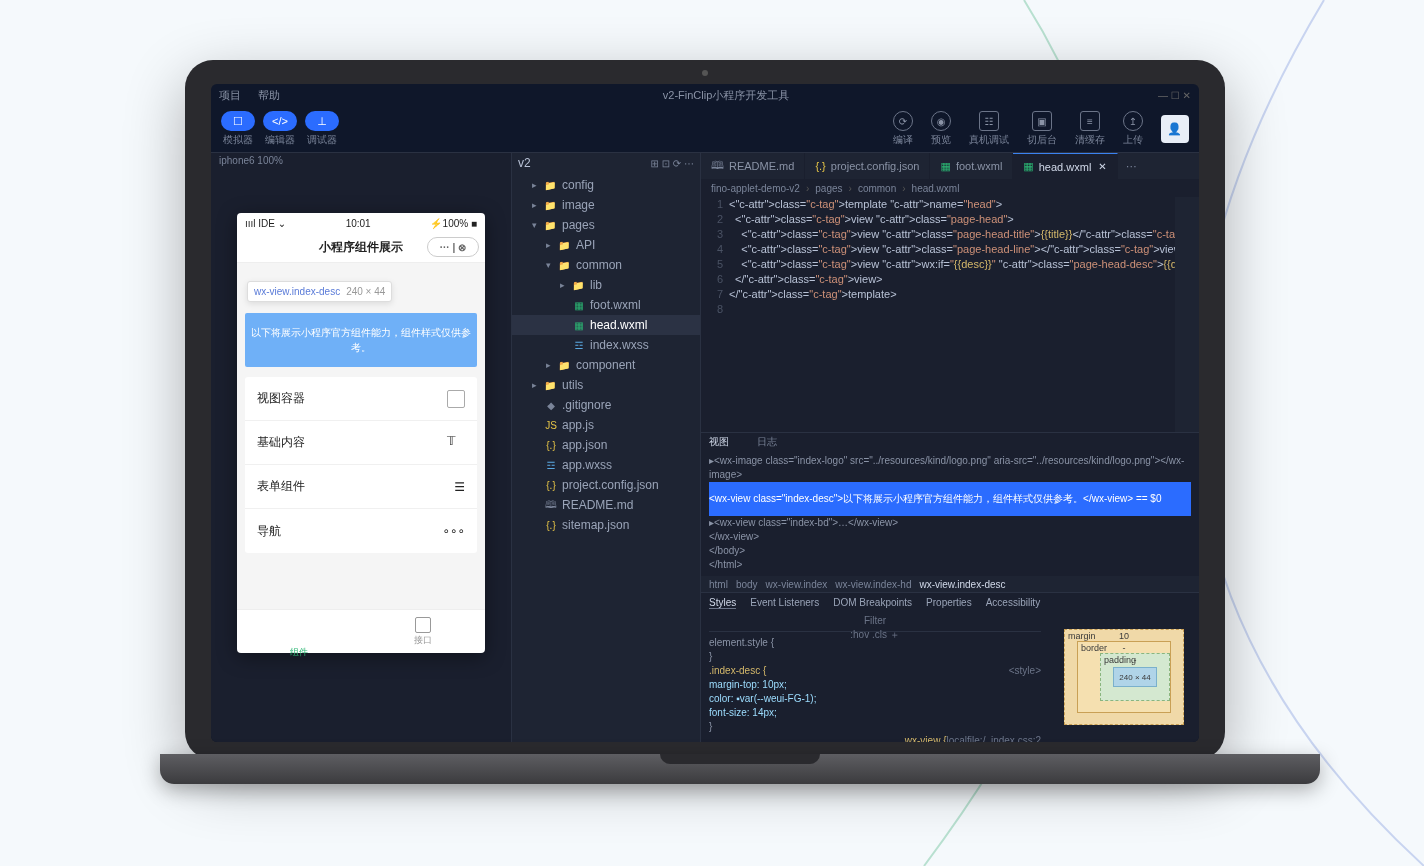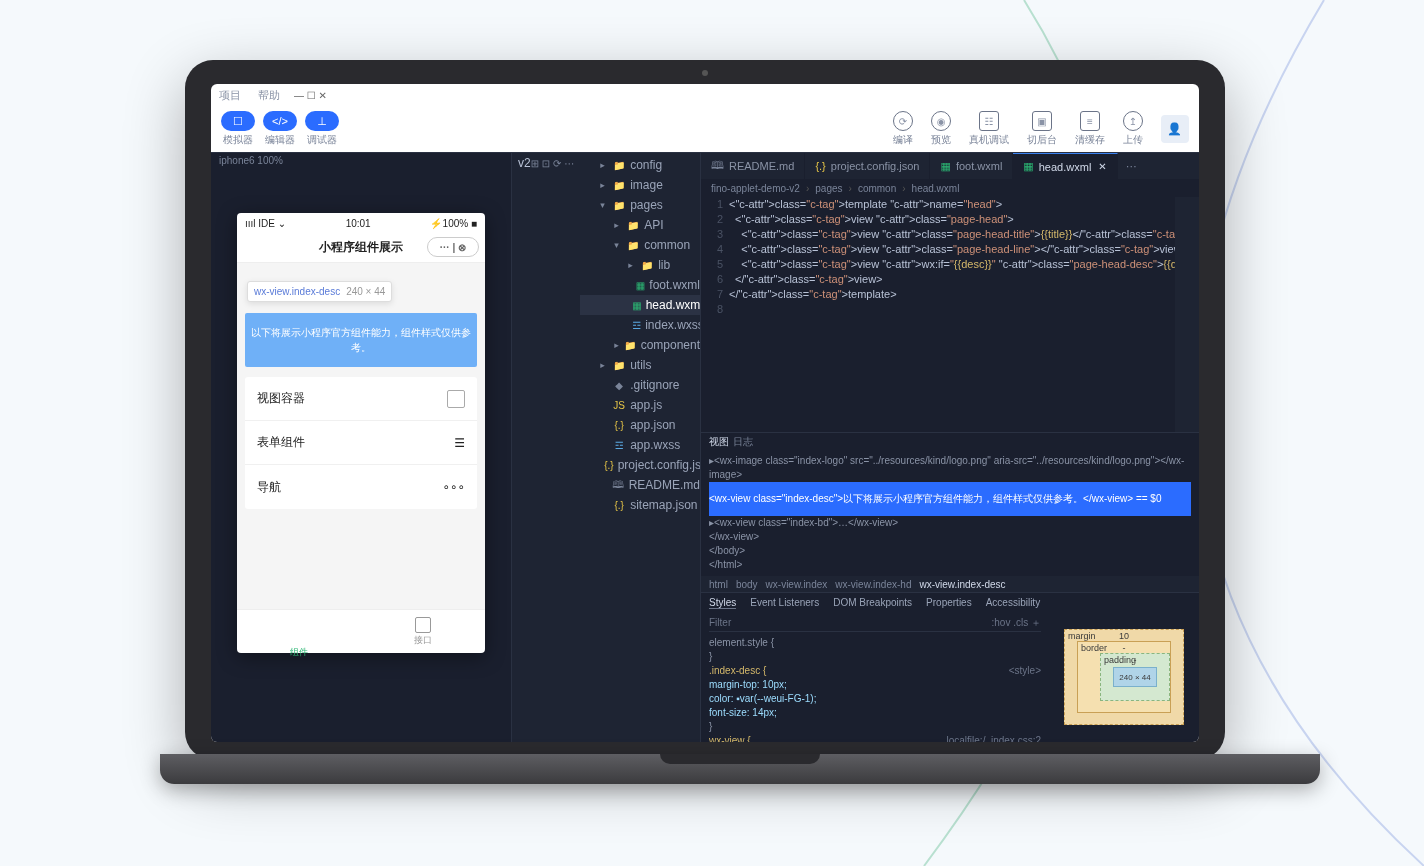--- a/index.html
+++ b/index.html
@@ -7,21 +7,21 @@
 
 
 .bg-wave { position: absolute; top: 0; right: 0; width: 600px; height: 866px; pointer-events: none; }
 
 .laptop { position: absolute; left: 160px; top: 60px; width: 1090px; height: 720px; }
 .laptop-bezel { width: 1040px; height: 700px; margin: 0 auto; background: #2a2a2e; border-radius: 28px; padding: 24px 26px 18px 26px; box-shadow: 0 20px 60px rgba(0,0,0,.3); position: relative; }
 .camera-dot { position: absolute; top: 10px; left: 50%; transform: translateX(-50%); width: 6px; height: 6px; border-radius: 50%; background: #555; }
 .laptop-base { width: 1160px; height: 30px; background: linear-gradient(#5e5e62, #3b3b3e); border-radius: 0 0 14px 14px; margin: -6px auto 0; box-shadow: 0 6px 20px rgba(0,0,0,.3); position: relative; }
 .laptop-notch { position: absolute; top: 0; left: 50%; transform: translateX(-50%); width: 160px; height: 10px; background: #2a2a2e; border-radius: 0 0 10px 10px; }
 
-.screen { width: 100%; height: 100%; background: #ffffff; border-radius: 6px; display: flex; flex-direction: column; color: #9aa4b8; font-size: 12px; overflow: hidden; }
+.screen { width: 100%; height: 100%; background: #0f172a; border-radius: 6px; display: flex; flex-direction: column; color: #9aa4b8; font-size: 12px; overflow: hidden; }
 
 
 .titlebar { height: 22px; display: flex; align-items: center; padding: 0 8px; color: #8a93a6; font-size: 11px; }
 .titlebar .menus span { margin-right: 14px; }
 .titlebar .title { flex: 1; text-align: center; }
 .winctl { display: flex; gap: 10px; font-size: 10px; color: #666; }
 
 
 .toolbar { height: 46px; display: flex; align-items: center; padding: 0 10px; }
 .tb-left { display: flex; gap: 8px; }
@@ -52,21 +52,21 @@
 .menu-card { background: #fff; margin-top: 10px; border-radius: 3px; }
 .menu-item { height: 44px; display: flex; align-items: center; justify-content: space-between; padding: 0 12px; border-bottom: 1px solid #f0f0f0; }
 .menu-item:last-child { border-bottom: none; }
 .mi-icon { width: 18px; height: 18px; border: 1px solid #aaa; border-radius: 2px; }
 .ph-tabbar { height: 44px; border-top: 1px solid #eee; display: flex; }
 .ph-tab { flex: 1; display: flex; flex-direction: column; align-items: center; justify-content: center; font-size: 9px; gap: 1px; }
 .ph-tab.active { color: #2bb673; gap: 40px; }
 .ph-tab .ticon { width: 16px; height: 16px; border: 1px solid currentColor; border-radius: 2px; }
 
 
-.tree-col { width: 190px; background: #1e2433; border-left: 1px solid #2a3142; border-right: 1px solid #2a3142; display: flex; flex-direction: row; font-size: 12px; }
+.tree-col { width: 190px; background: #1e2433; border-left: 1px solid #2a3142; border-right: 1px solid #2a3142; display: flex; flex-direction: column; font-size: 12px; }
 .tree-head { height: 20px; display: flex; align-items: center; justify-content: space-between; padding: 0 6px; color: #b8c2d6; }
 .tree-head-icons { display: flex; gap: 6px; font-size: 10px; color: #7a8499; }
 .tree { flex: 1; overflow: auto; padding: 2px 0; }
 .tnode { display: flex; align-items: center; height: 20px; padding-left: 6px; gap: 4px; cursor: default; white-space: nowrap; }
 .tnode.sel { background: #2b3244; color: #fff; }
 .tnode .arrow { width: 8px; color: #7a8499; font-size: 9px; }
 .tnode .ficon { width: 14px; text-align: center; font-size: 10px; }
 .folder { color: #4a8fd8; }
 .js { color: #e6c547; }
 .json { color: #e6c547; }
@@ -84,31 +84,31 @@
 .breadcrumbs { height: 18px; font-size: 10px; color: #7a8499; display: flex; align-items: center; gap: 6px; padding: 0 10px; }
 .breadcrumbs .sep { color: #555; }
 .editor { flex: 1; display: flex; align-items: flex-start; font-family: Consolas, monospace; font-size: 11px; line-height: 15px; overflow: hidden; min-height: 0; }
 .ed-min { width: 24px; background: #1e2433; height: 100%; }
 .gutter { width: 28px; text-align: right; color: #4a5264; padding-right: 6px; }
 .code { flex: 1; white-space: pre; color: #b8c2d6; overflow: hidden; }
 .c-str { color: #ce9178; }
 .c-brace { color: #d4b86a; }
 
 
-.dev-tabs { height: 18px; display: flex; gap: 4px; padding: 0 8px; font-size: 10px; color: #7a8499; align-items: center; border-top: 1px solid #2a3142; }
+.dev-tabs { height: 18px; display: flex; gap: 28px; padding: 0 8px; font-size: 10px; color: #7a8499; align-items: center; border-top: 1px solid #2a3142; }
 .dev-tabs .act { color: #d0d8e8; }
 .elements { font-family: Consolas, monospace; font-size: 10px; line-height: 14px; padding: 4px 8px; color: #8a93a6; background: #1a1f2e; }
 .elements .sel-line { background: #2b6cff; color: #fff; padding: 10px 0; }
 .el-crumbs { height: 16px; background: #1e2433; font-size: 10px; color: #7a8499; display: flex; align-items: center; gap: 8px; padding: 0 8px; }
 .el-crumbs .act { color: #d0d8e8; }
 .styles-head { height: 20px; display: flex; gap: 14px; padding: 0 8px; font-size: 10px; align-items: center; background: #1a1f2e; border-top: 1px solid #2a3142; }
 .styles-head .act { color: #d0d8e8; border-bottom: 1px solid #6b7488; }
 .styles-body { display: flex; font-size: 10px; height: 130px; }
 .styles-rules { flex: 1; font-family: Consolas, monospace; padding: 2px 8px; color: #8a93a6; line-height: 14px; overflow: hidden; }
-.styles-filter { height: 18px; display: flex; align-items: center; justify-content: space-between; color: #6b7488; border-bottom: 1px solid #2a3142; margin-bottom: 4px; }
+.styles-filter { height: 18px; display: flex; align-items: center; justify-content: space-between; color: #6b7488; border-bottom: 1px solid #2a3142; margin-bottom: 4px; flex-direction: column; }
 .box-model { width: 150px; display: flex; align-items: center; justify-content: center; }
 .bm { width: 120px; height: 96px; border: 1px dashed #c9a055; background: #f0d9a8; font-size: 9px; color: #3a3a3a; position: relative; display: flex; align-items: center; justify-content: center; }
 .bm-label { position: absolute; top: 1px; left: 3px; }
 .bm-border { width: 94px; height: 72px; background: #f5e0b0; border: 1px solid #c9a055; display: flex; align-items: center; justify-content: flex-end; position: relative; }
 .bm-pad { width: 70px; height: 48px; background: #d4e8d0; border: 1px dashed #8ab57f; display: flex; align-items: center; justify-content: center; position: relative; }
 .bm-content { width: 44px; height: 20px; background: #b0d4e8; border: 1px solid #7ab0cc; display: flex; align-items: center; justify-content: center; font-size: 8px; }
 .bm .top-v { position: absolute; top: 1px; left: 50%; transform: translateX(-50%); }
 </style>
 </head>
 <body>
@@ -121,20 +121,21 @@
 <div class="laptop">
  <div class="laptop-bezel">
   <div class="camera-dot"></div>
   <div class="screen">
 
    <div class="titlebar">
      <div class="menus">
        <span>项目</span>
        <span>帮助</span>
      </div>
+     <div class="title">v2-FinClip小程序开发工具</div>
      <div class="winctl">— ☐ ✕</div>
    </div>
 
    <div class="toolbar">
      <div class="tb-left">
        <div class="tb-btn">
               <div class="tb-pill">☐</div>
               <div class="tb-label">模拟器</div>
             </div>
        <div class="tb-btn">
@@ -193,20 +194,24 @@
           <div class="ph-body">
             <div class="inspect-tip">
               <span class="sel">wx-view.index-desc</span>
               <span class="dim">240 × 44</span>
             </div>
             <div class="desc-box">以下将展示小程序官方组件能力，组件样式仅供参考。</div>
             <div class="menu-card">
               <div class="menu-item">
                       <span>视图容器</span>
                       <span class="mi-icon"></span>
+                    </div>
+              <div class="menu-item">
+                      <span>基础内容</span>
+                      <span class="mi-icon" style="border:none">𝕋</span>
                     </div>
               <div class="menu-item">
                       <span>表单组件</span>
                       <span>☰</span>
                     </div>
               <div class="menu-item">
                       <span>导航</span>
                       <span>∘∘∘</span>
                     </div>
             </div>
@@ -403,21 +408,21 @@
           <div>element.style {</div>
           <div>}</div>
           <div style="display:flex;justify-content:space-between">
                   <span style="color:#d4b86a">.index-desc {</span>
                   <span style="color:#6b7488">&lt;style&gt;</span>
                 </div>
           <div style="color:#9cdcfe">  margin-top: 10px;</div>
           <div style="color:#9cdcfe">  color: ▪var(--weui-FG-1);</div>
           <div style="color:#9cdcfe">  font-size: 14px;</div>
           <div>}</div>
-          <div style="display:flex;justify-content:space-between">
+          <div style="display:flex;justify-content:flex-end">
                   <span style="color:#d4b86a">wx-view {</span>
                   <span style="color:#6b7488;text-decoration:underline">localfile:/_index.css:2</span>
                 </div>
 
         </div>
         <div class="box-model">
           <div class="bm">
                   <span class="bm-label">margin</span>
                   <span class="top-v">10</span>
             <div class="bm-border">

